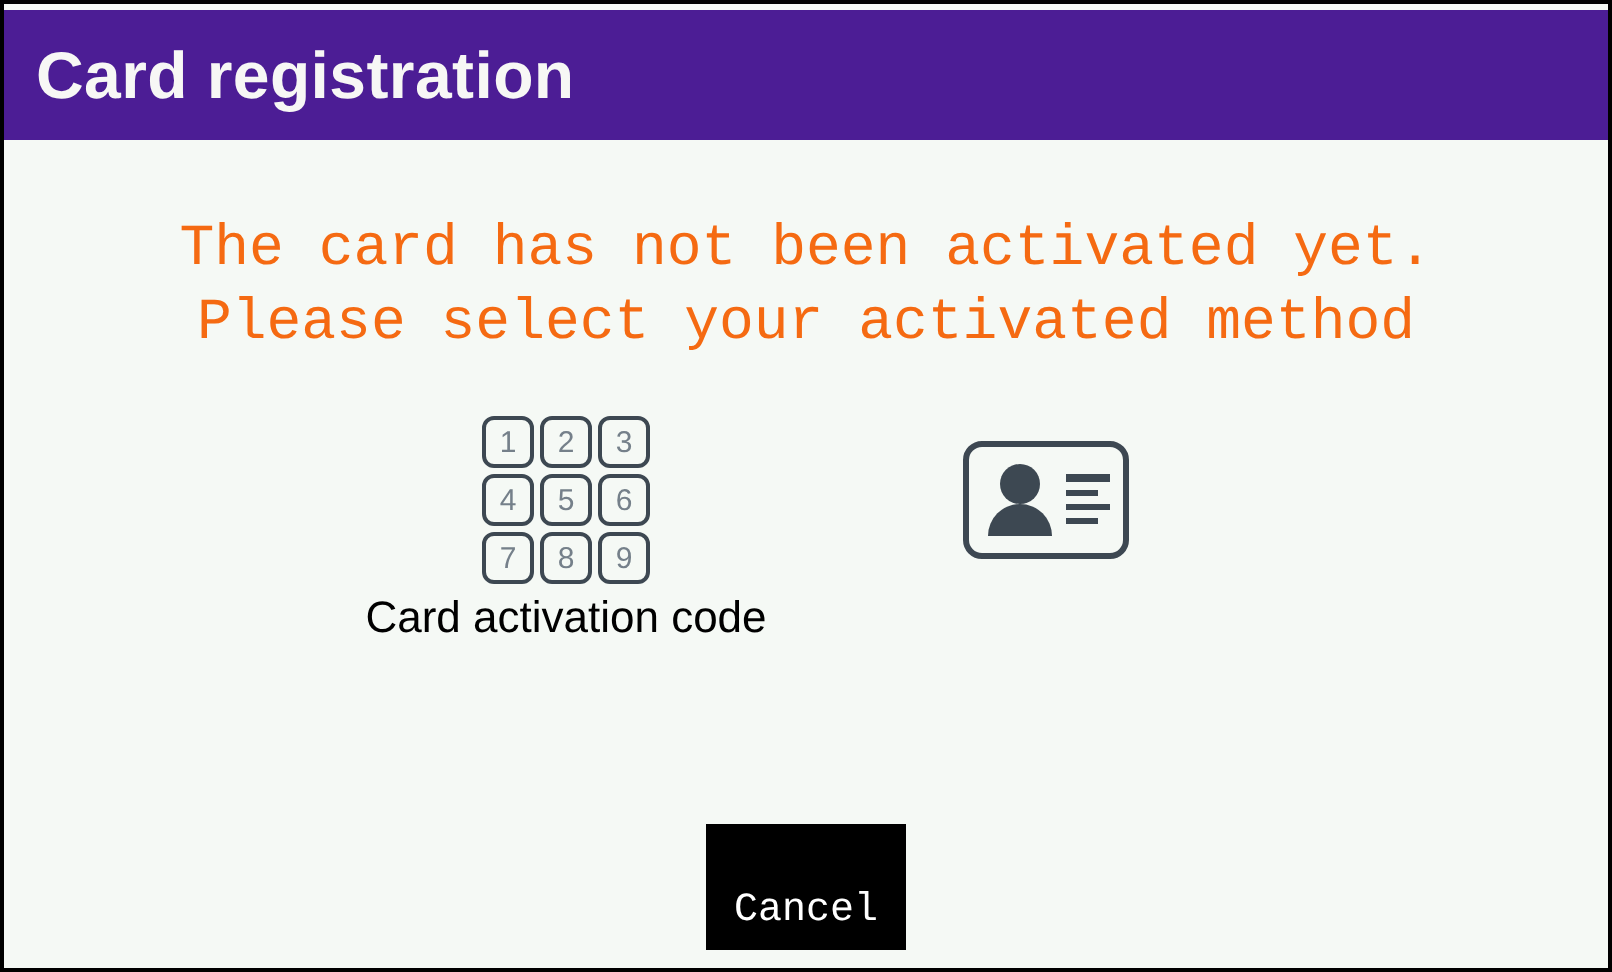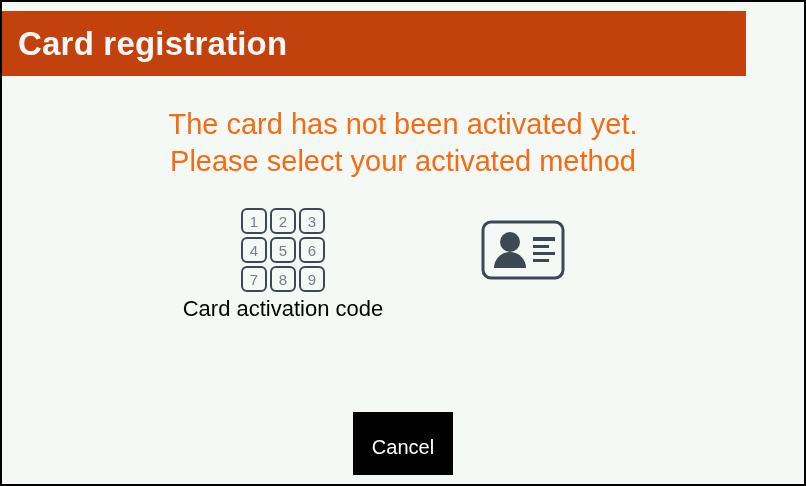--- a/index.html
+++ b/index.html
@@ -17,24 +17,24 @@
     box-sizing: border-box;
     border: 2px solid #000000;
     background: #f5f9f5;
     overflow: hidden;
   }
 
   
   .header {
     position: absolute;
     left: 0;
-    top: 9px;
-    width: 744px;
+    top: 3px;
+    width: 802px;
     height: 65px;
-    background: #c2410c;
+    background: #4c1d95;
     display: flex;
     align-items: center;
     box-sizing: border-box;
   }
   .header-title {
     color: #f7f7f5;
     font-size: 33px;
     font-weight: bold;
     letter-spacing: 0.2px;
     padding-left: 16px;
@@ -46,21 +46,21 @@
     position: absolute;
     left: 0;
     top: 104px;
     width: 802px;
     text-align: center;
     color: #f56a12;
     font-size: 29px;
     line-height: 37px;
     white-space: nowrap;
   }
-  .instruction-line { display: block; }
+  .instruction-line { display: block; font-family: Liberation Mono, monospace; }
 
   
   .options {
     position: absolute;
     left: 0;
     top: 205px;
     width: 802px;
     display: flex;
     justify-content: center;
     align-items: flex-start;
@@ -116,25 +116,25 @@
     width: 802px;
     display: flex;
     justify-content: center;
   }
   .cancel-button {
     width: 100px;
     height: 63px;
     background: #000000;
     color: #ffffff;
     border: none;
-    font-family: Liberation Sans, sans-serif;
+    font-family: Liberation Mono, monospace;
     font-size: 20px;
     line-height: 63px;
     text-align: center;
-    padding: 4px;
+    padding: 12px;
     cursor: pointer;
   }
 </style>
 </head>
 <body>
 
 <div id="screen">
 
   <div class="header">
     <div class="header-title">Card registration</div>

